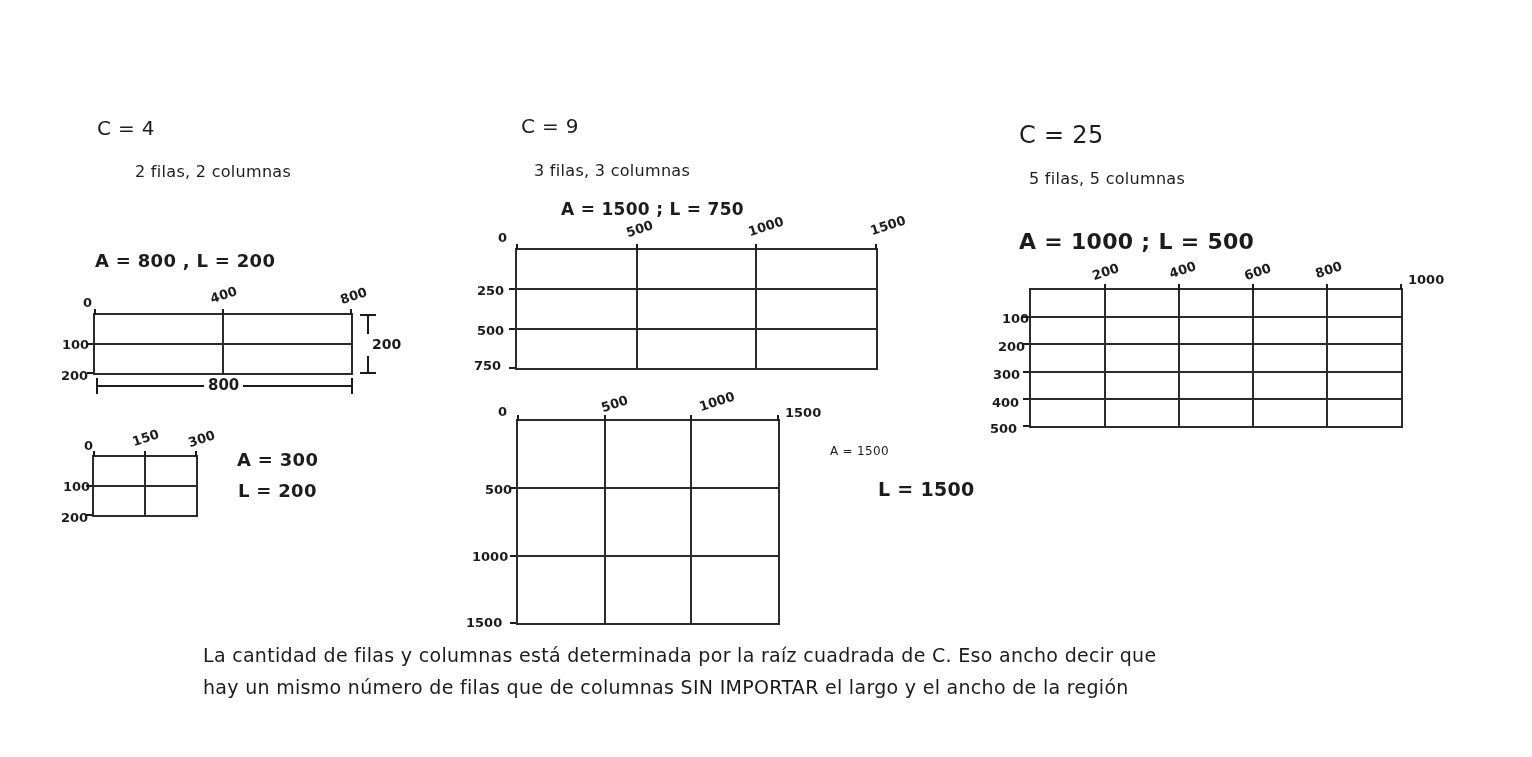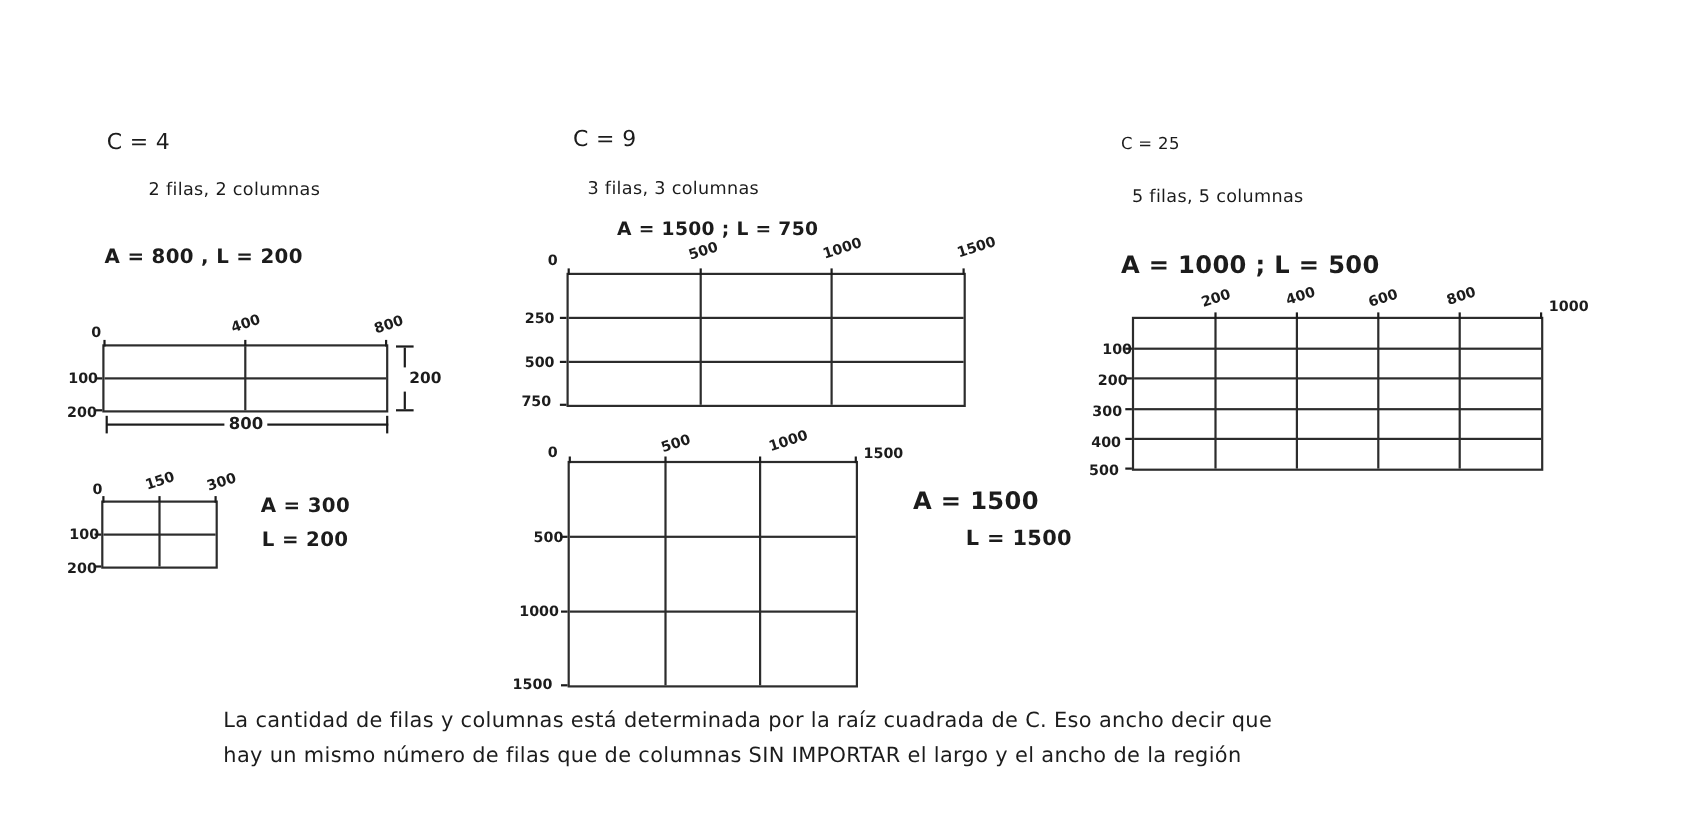--- a/index.html
+++ b/index.html
@@ -25,21 +25,21 @@
   .footer-line { font-size:19px; }
 </style>
 </head>
 <body>
 
 <div class="canvas">
 
 
   <div class="abs hand clabel" style="left:97px; top:116px;">C = 4</div>
   <div class="abs hand dims" style="left:135px; top:162px;">2 filas, 2 columnas</div>
-  <div class="abs hand params" style="left:95px; top:223px;">A = 800 ,   L = 200</div>
+  <div class="abs hand params" style="left:95px; top:250px;">A = 800 ,   L = 200</div>
 
   <div class="grid" style="left:93px; top:313px; width:260px; height:62px;">
     <div class="vline" style="left:calc(50% - 1px);"></div>
     <div class="hline" style="top:calc(50% - 1px);"></div>
     <i class="xtick" style="left:-1px;"></i>
     <i class="xtick" style="left:calc(50% - 1px);"></i>
     <i class="xtick" style="right:-1px;"></i>
     <i class="ytick" style="top:calc(50% - 1px);"></i>
     <i class="ytick" style="bottom:-1px;"></i>
     <span class="tick-label" style="left:-12px; top:-20px;">0</span>
@@ -119,24 +119,24 @@
     <i class="ytick" style="top:calc(66.66% - 1px);"></i>
     <i class="ytick" style="bottom:-1px;"></i>
     <span class="tick-label" style="left:-20px; top:-17px;">0</span>
     <span class="tick-label rot" style="left:86px; top:-21px;">500</span>
     <span class="tick-label rot" style="left:184px; top:-22px;">1000</span>
     <span class="tick-label" style="left:267px; top:-16px;">1500</span>
     <span class="tick-label" style="left:-33px; top:61px;">500</span>
     <span class="tick-label" style="left:-46px; top:128px;">1000</span>
     <span class="tick-label" style="left:-52px; top:194px;">1500</span>
   </div>
-  <div class="abs hand" style="left:830px; top:444px; font-size:22px; font-weight:700;">A = 1500</div>
+  <div class="abs hand" style="left:830px; top:444px; font-size:12px; font-weight:400;">A = 1500</div>
   <div class="abs hand" style="left:878px; top:478px; font-size:19px; font-weight:700;">L = 1500</div>
 
-  <div class="abs hand" style="left:1019px; top:121px; font-size:15px;text-align:right;">C = 25</div>
+  <div class="abs hand" style="left:1019px; top:121px; font-size:24px;text-align:right;">C = 25</div>
   <div class="abs hand dims" style="left:1029px; top:169px;">5 filas, 5 columnas</div>
   <div class="abs hand" style="left:1019px; top:229px; font-size:22px; font-weight:700;">A = 1000  ;   L = 500</div>
 
   <div class="grid" style="left:1029px; top:288px; width:374px; height:140px;">
     <div class="vline" style="left:calc(20% - 1px);"></div>
     <div class="vline" style="left:calc(40% - 1px);"></div>
     <div class="vline" style="left:calc(60% - 1px);"></div>
     <div class="vline" style="left:calc(80% - 1px);"></div>
     <div class="hline" style="top:calc(20% - 1px);"></div>
     <div class="hline" style="top:calc(40% - 1px);"></div>

